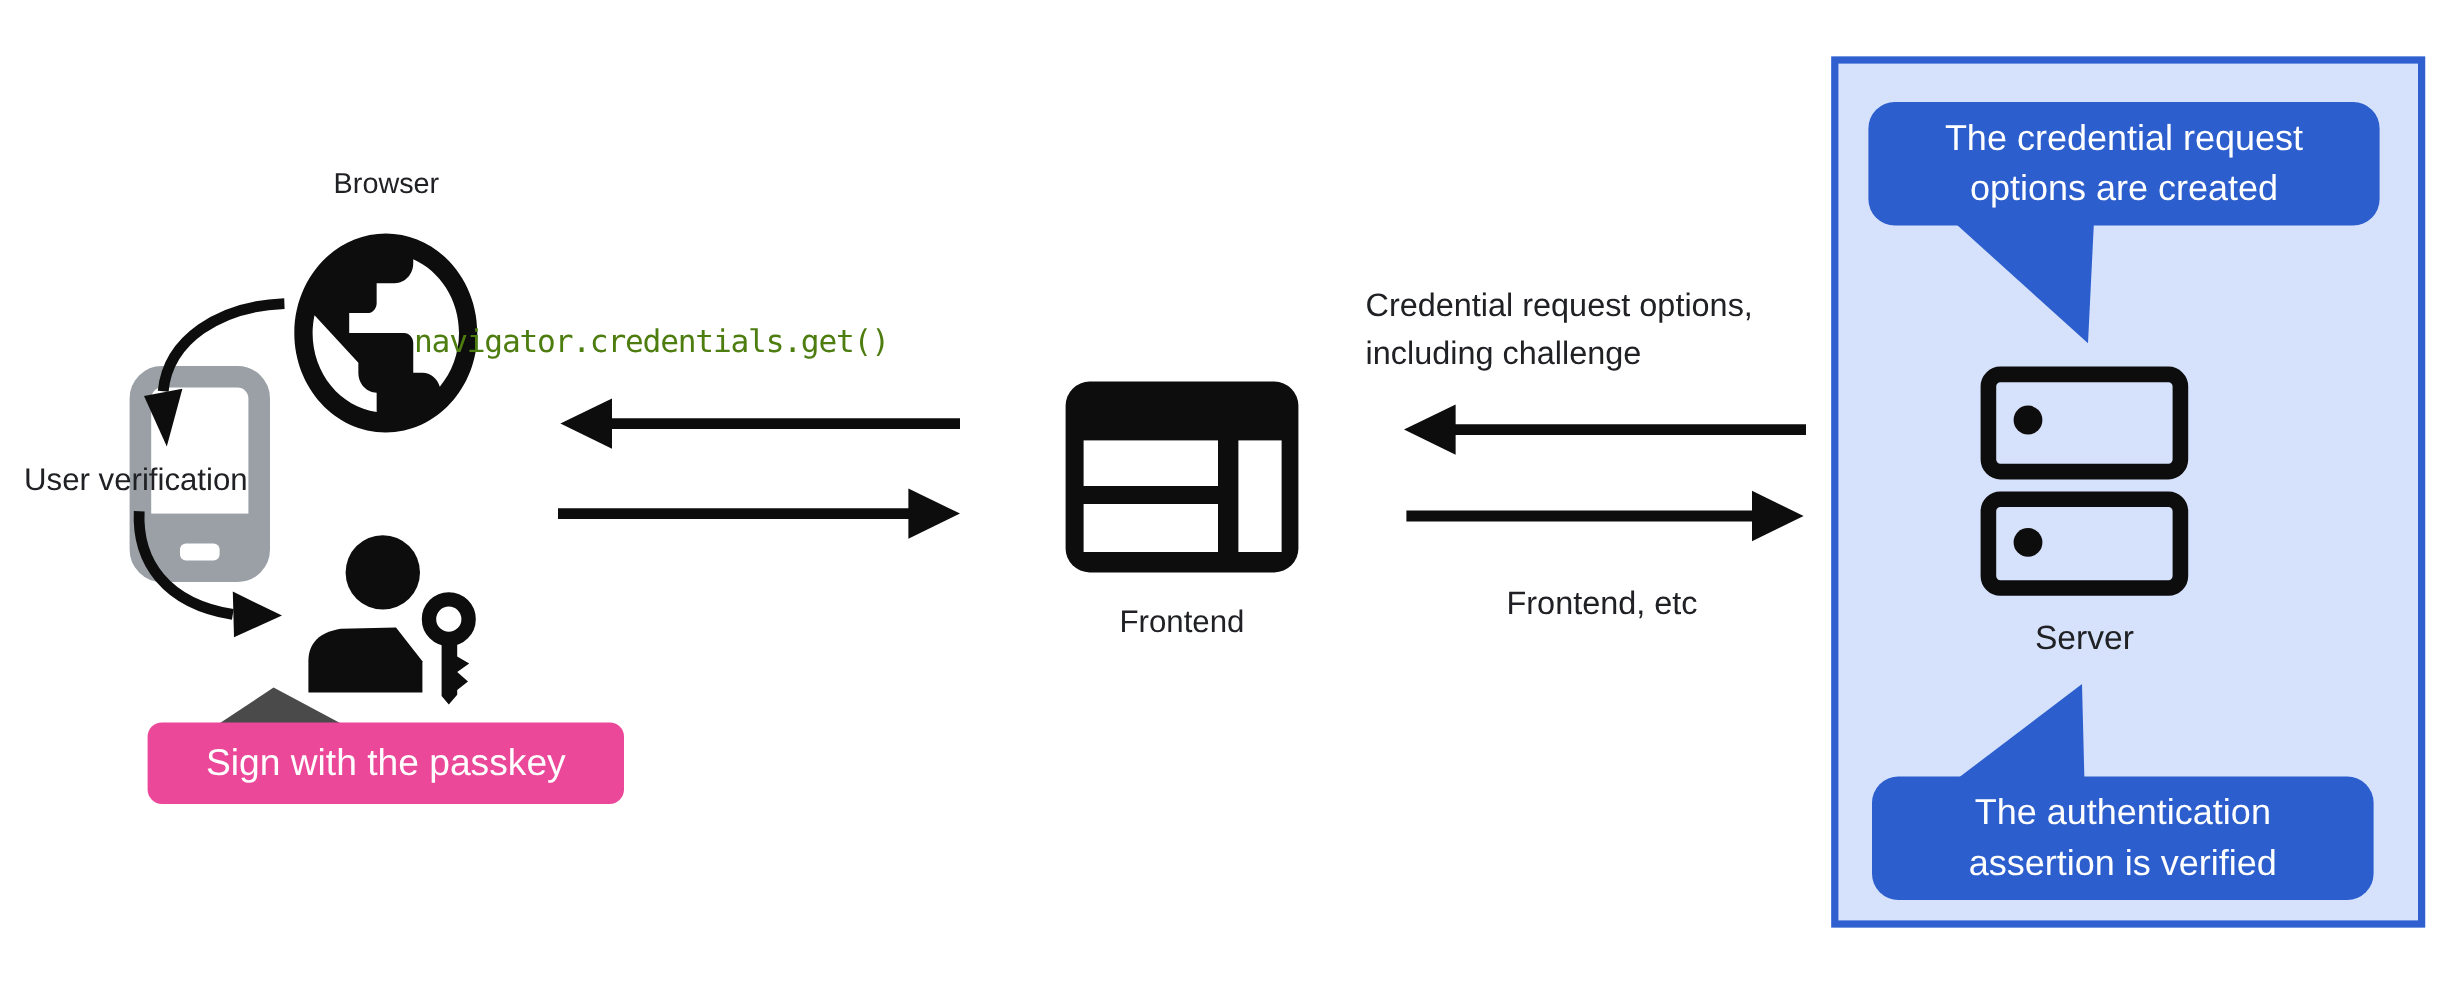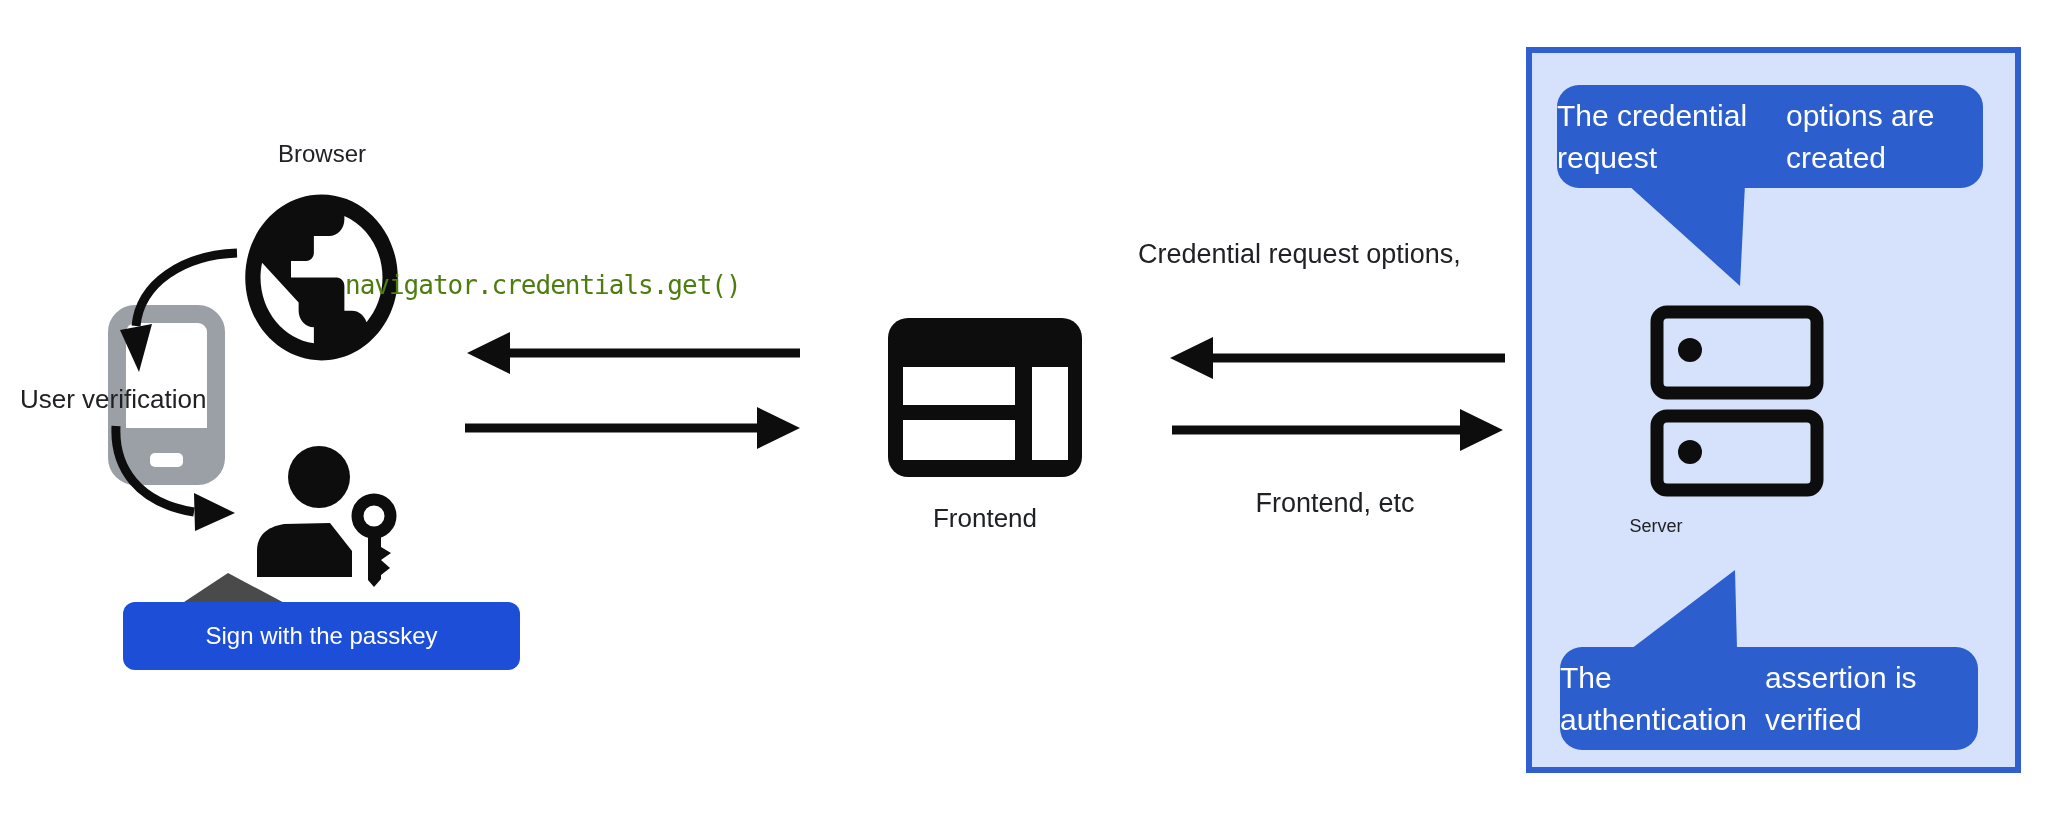--- a/index.html
+++ b/index.html
@@ -25,30 +25,30 @@
   .txt { z-index: 3; white-space: nowrap; }
   .label-bold { font-weight: normal; }
   .center { text-align: center; }
   .code {
     font-family: "DejaVu Sans Mono", "Liberation Mono", monospace;
     font-size: 26px; color: #4d7c0f; letter-spacing: -1px;
   }
   .callout {
     background: #2c5ecd; color: #ffffff;
     border-radius: 22px;
-    display: flex; 
+    display: flex; flex-direction: column;
     align-items: center; justify-content: center;
     font-size: 30px; line-height: 42px;
     z-index: 3;
   }
   .tooltip {
-    background: #1d4ed8; color: #ffffff;
+    background: #ec4899; color: #ffffff;
     border-radius: 12px;
     display: flex; align-items: center; justify-content: center;
-    font-size: 24px;
+    font-size: 31px;
     z-index: 3;
   }
 </style>
 </head>
 <body>
 
 <div class="canvas">
 
   <div class="abs panel"></div>
 
@@ -133,25 +133,26 @@
     <span>Sign with the passkey</span>
   </div>
 
   <div class="abs txt code" style="left:345px; top:270px;">navigator.credentials.get()</div>
 
 
   <div class="abs txt label-bold center" style="left:905px; top:503px; width:160px; font-size:26px;">Frontend</div>
 
   <div class="abs txt" style="left:1138px; top:234px; font-size:27px; line-height:40px;">
     <div>Credential request options,</div>
+    <div>including challenge</div>
   </div>
 
   <div class="abs txt center" style="left:1235px; top:488px; width:200px; font-size:27px;">Frontend, etc</div>
 
-  <div class="abs txt label-bold center" style="left:1576px; top:516px; width:160px; font-size:18px;">Server</div>
+  <div class="abs txt label-bold center" style="left:1657px; top:516px; width:160px; font-size:28px;">Server</div>
 
   <div class="abs callout" style="left:1557px; top:85px; width:426px; height:103px;">
     <div>The credential request</div>
     <div>options are created</div>
   </div>
 
   <div class="abs callout" style="left:1560px; top:647px; width:418px; height:103px;">
     <div>The authentication</div>
     <div>assertion is verified</div>
   </div>

